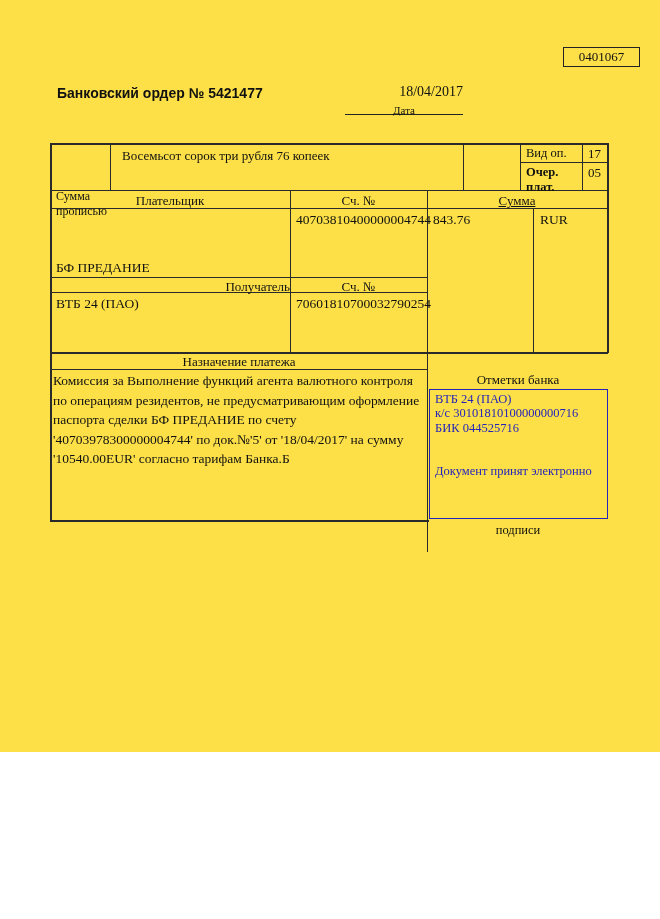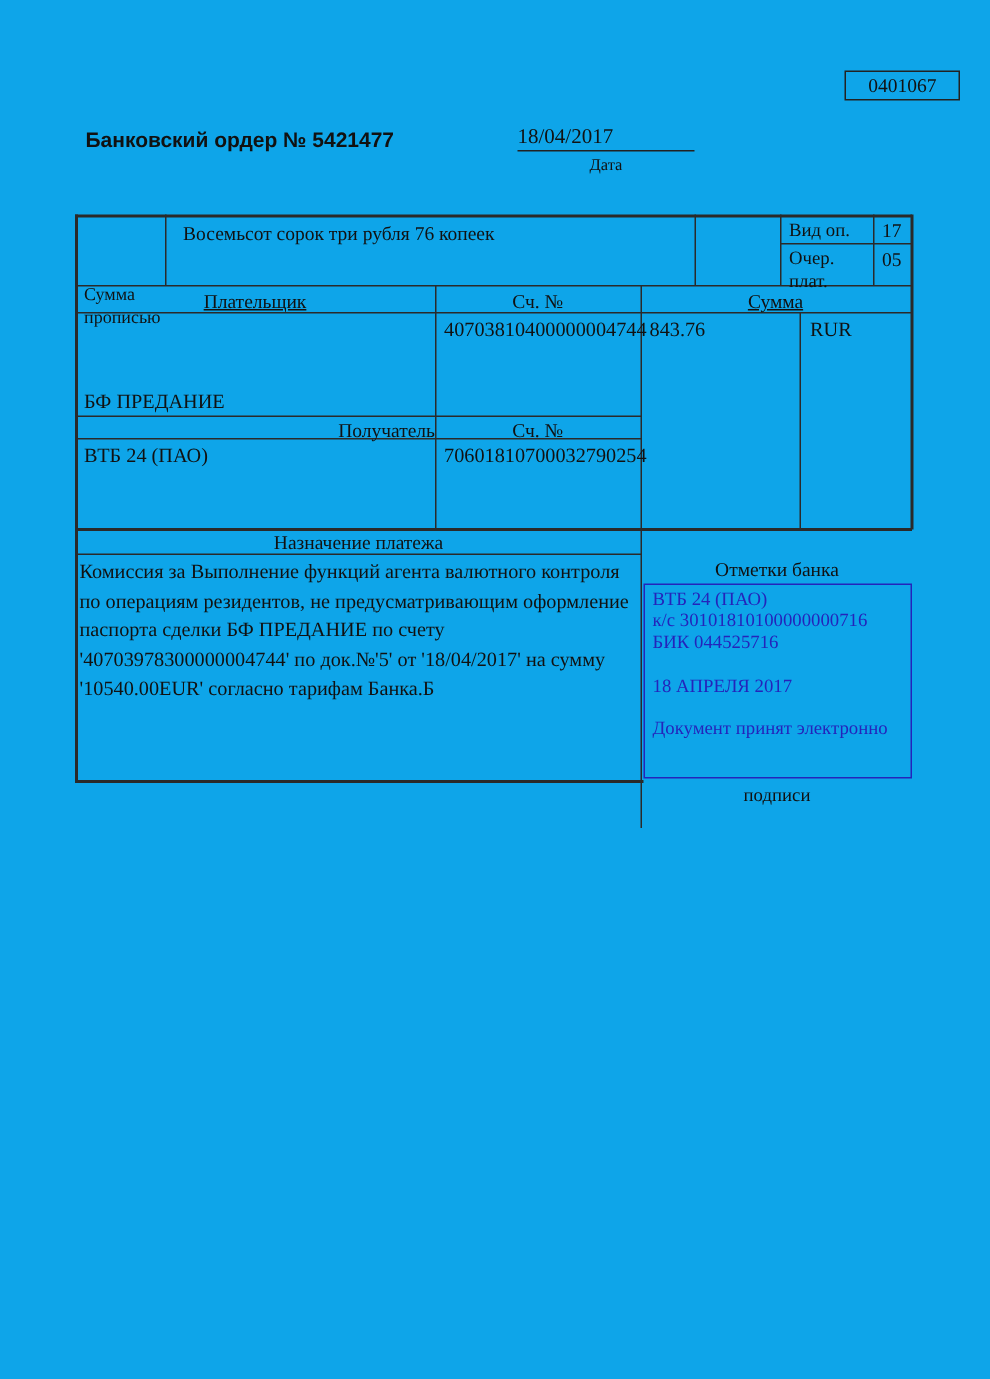--- a/index.html
+++ b/index.html
@@ -3,22 +3,22 @@
 <meta charset="utf-8">
 <style>
   html, body {
     margin: 0;
     padding: 0;
     background: #ffffff;
   }
   .page {
     position: relative;
     width: 660px;
-    height: 919px;
-    background: #0ea5e9;
+    height: 752px;
+    background: #fde047;
     font-family: "Liberation Serif", "DejaVu Serif", serif;
     color: #111111;
     overflow: hidden;
   }
   
   .hline { position: absolute; background: #2a2a2a; height: 1px; }
   .vline { position: absolute; background: #2a2a2a; width: 1px; }
   .thick { height: 2px; }
   .vthick { width: 2px; }
   
@@ -32,22 +32,22 @@
     border: 1.5px solid #222222; text-align: center;
     font-size: 13px; line-height: 18px;
   }
   .doc-title {
     position: absolute; left: 57px; top: 85px;
     font-family: "Liberation Sans", "DejaVu Sans", sans-serif;
     font-weight: bold; font-size: 14px; white-space: nowrap;
   }
   .date-wrap {
     position: absolute; left: 345px; top: 84px; width: 118px;
-    text-align: left; border-bottom: 1px solid #222222;
-    font-size: 14px; padding-bottom: 0;
+    text-align: right; border-bottom: 1px solid #222222;
+    font-size: 14px; padding-bottom: 14px;
   }
   .date-label {
     position: absolute; left: 345px; top: 104px; width: 118px;
     text-align: center; font-size: 11px;
   }
   .purpose-text {
     position: absolute; left: 53px; top: 371px; width: 370px;
     font-size: 13.5px; line-height: 19.5px; white-space: normal;
   }
   .stamp-box {
@@ -88,24 +88,24 @@
   <div class="vline" style="left:520px; top:143px; height:47px;"></div>
   <div class="vline" style="left:582px; top:143px; height:47px;"></div>
   <div class="vline" style="left:290px; top:190px; height:163px;"></div>
   <div class="vline" style="left:427px; top:190px; height:362px;"></div>
   <div class="vline" style="left:533px; top:208px; height:145px;"></div>
 
   <div class="txt wrap" style="left:56px; top:148px; width:52px; font-size:12px;margin-top:41px;">Сумма прописью</div>
   <div class="txt" style="left:122px; top:148px;">Восемьсот сорок три рубля 76 копеек</div>
   <div class="txt" style="left:526px; top:146px; font-size:12.5px;">Вид оп.</div>
   <div class="txt" style="left:588px; top:146px;">17</div>
-  <div class="txt wrap" style="left:526px; top:165px; width:48px; font-size:12.5px;">Очер. плат.</div>
+  <div class="txt wrap" style="left:526px; top:165px; width:48px; font-size:12.5px;font-weight:bold;">Очер. плат.</div>
   <div class="txt" style="left:588px; top:165px;">05</div>
 
-  <div class="txt ctr" style="left:50px; top:193px; width:240px;text-decoration:underline;">Плательщик</div>
+  <div class="txt ctr" style="left:50px; top:193px; width:240px;">Плательщик</div>
   <div class="txt ctr" style="left:290px; top:193px; width:137px;">Сч. №</div>
   <div class="txt ctr" style="left:427px; top:193px; width:180px;text-decoration:underline;">Сумма</div>
 
   <div class="txt val" style="left:56px; top:228px;margin-top:32px;">БФ ПРЕДАНИЕ</div>
   <div class="txt val" style="left:296px; top:212px;">40703810400000004744</div>
   <div class="txt val" style="left:433px; top:212px;">843.76</div>
   <div class="txt val" style="left:540px; top:212px;">RUR</div>
 
   <div class="txt ctr" style="left:50px; top:279px; width:240px;text-align:right;">Получатель</div>
   <div class="txt ctr" style="left:290px; top:279px; width:137px;">Сч. №</div>
@@ -116,20 +116,19 @@
   <div class="txt ctr" style="left:50px; top:354px; width:378px;">Назначение платежа</div>
   <div class="purpose-text">Комиссия за Выполнение функций агента валютного контроля по операциям резидентов, не предусматривающим оформление паспорта сделки БФ ПРЕДАНИЕ по счету '40703978300000004744' по док.№'5' от '18/04/2017' на сумму '10540.00EUR' согласно тарифам Банка.Б</div>
 
   <div class="txt ctr" style="left:427px; top:372px; width:182px;">Отметки банка</div>
 
   <div class="stamp-box">
     <div class="stamp-line">ВТБ 24 (ПАО)</div>
     <div class="stamp-line">к/с 30101810100000000716</div>
     <div class="stamp-line">БИК 044525716</div>
     <div class="stamp-line"></div>
-    <div class="stamp-line">18 АПРЕЛЯ 2017</div>
     <div class="stamp-line"></div>
     <div class="stamp-line">Документ принят электронно</div>
   </div>
 
   <div class="txt ctr" style="left:427px; top:523px; width:182px; font-size:12.5px;">подписи</div>
 
 </div>
 
 </body></html>

